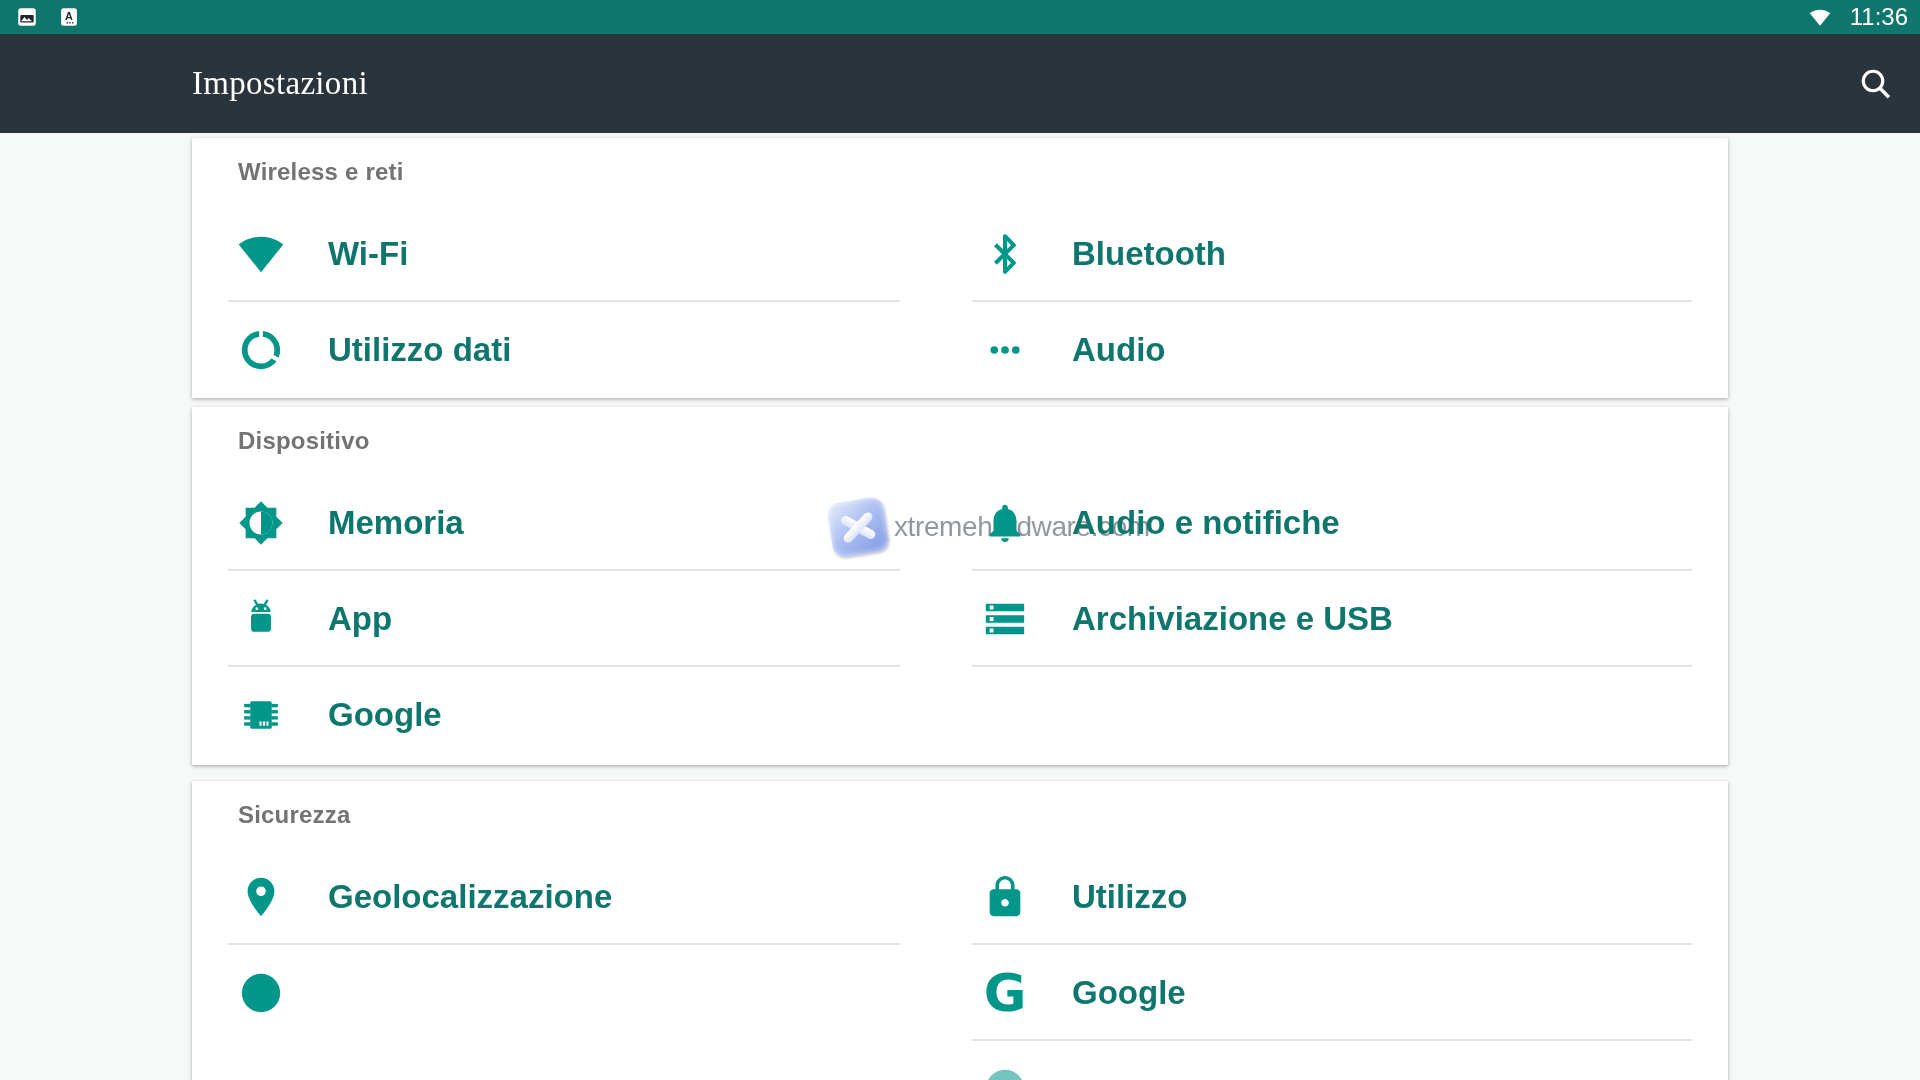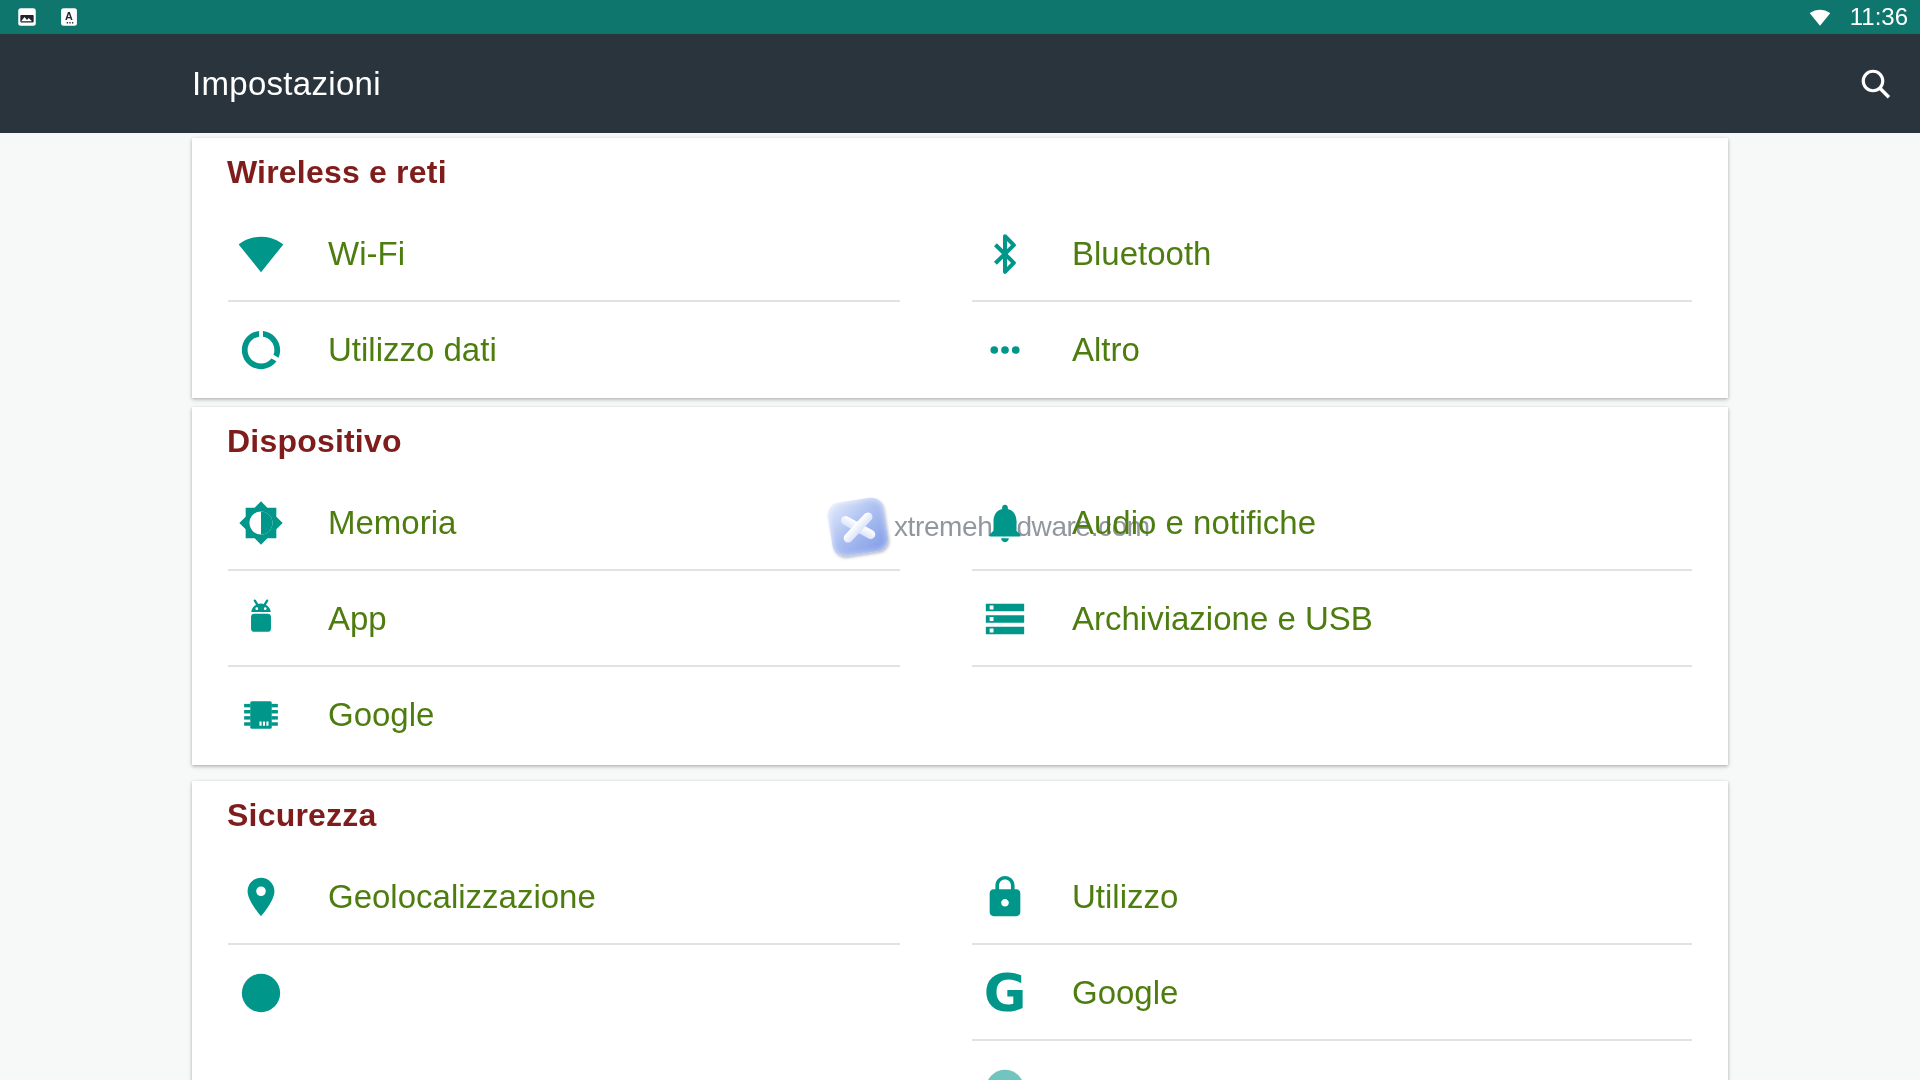--- a/index.html
+++ b/index.html
@@ -10,38 +10,38 @@
   }
   
   .status-bar{position:absolute;top:0;left:0;width:1920px;height:34px;background:#0f766e;z-index:20;}
   .sb-icon{position:absolute;top:7px;width:20px;height:20px;}
   .sb-icon.photo{left:17px;}
   .sb-icon.lettera{left:59px;}
   .sb-wifi{position:absolute;top:7px;right:88px;width:24px;height:21px;}
   .sb-time{position:absolute;top:0;right:12px;height:34px;line-height:34px;color:#fff;font-size:24px;font-weight:400;}
   
   .app-bar{position:absolute;top:34px;left:0;width:1920px;height:99px;background:#2a343d;z-index:20;}
-  .app-title{position:absolute;left:192px;top:0;height:89px;line-height:99px;color:#ffffff;font-size:33px;letter-spacing:.3px;}
+  .app-title{position:absolute;left:192px;top:0;height:89px;line-height:99px;color:#ffffff;font-size:33px;letter-spacing:.3px;font-family:Liberation Serif, serif;}
   .search-btn{position:absolute;right:26px;top:32px;width:36px;height:36px;cursor:pointer;}
   
   .card{position:absolute;left:192px;width:1536px;background:#ffffff;
         box-shadow:0 1px 3px rgba(0,0,0,.22), 0 2px 5px rgba(0,0,0,.12);}
   .card1{top:138px;height:260px;}
   .card2{top:407px;height:358px;}
   .card3{top:781px;height:358px;}
-  .card-header{height:68px;display:flex;align-items:center;padding-left:35px;box-sizing:border-box;
-               color:#7f1d1d;font-size:32px;font-weight:700;letter-spacing:.2px;}
+  .card-header{height:68px;display:flex;align-items:center;padding-left:46px;box-sizing:border-box;
+               color:#737373;font-size:24px;font-weight:700;letter-spacing:.2px;}
   .cols{display:grid;grid-template-columns:744px 792px;}
   .col{min-width:0;}
   .item{height:96px;display:flex;align-items:center;padding-left:46px;box-sizing:border-box;
         position:relative;z-index:6;cursor:pointer;}
   .item.div::after{content:"";position:absolute;left:36px;right:36px;bottom:0;height:2px;background:#e1e2e2;}
   .icon{width:46px;height:46px;flex:0 0 46px;display:flex;align-items:center;justify-content:center;}
   .icon svg{width:46px;height:46px;fill:#00968a;}
-  .label{margin-left:44px;font-size:33px;color:#4d7c0f;white-space:nowrap;}
+  .label{margin-left:44px;font-size:33px;color:#0f766e;white-space:nowrap;font-weight:bold;}
   .g-glyph{font-size:52px;font-weight:700;color:#00968a;line-height:46px;font-family:"DejaVu Sans", sans-serif;}
   
   .watermark{position:absolute;left:830px;top:500px;z-index:5;display:flex;align-items:center;pointer-events:none;}
   .wm-logo{width:56px;height:54px;border-radius:12px;transform:rotate(-9deg);position:relative;
            background:linear-gradient(145deg,#e6edfc 0%,#aec1f1 45%,#7d99e6 100%);
            box-shadow:1px 2px 3px rgba(60,70,110,.35), inset 0 0 6px rgba(255,255,255,.7);}
   .wm-logo::before,.wm-logo::after{content:"";position:absolute;left:9px;top:23px;width:38px;height:9px;border-radius:5px;
            background:linear-gradient(180deg,#ffffff,#dbe4f8);}
   .wm-logo::before{transform:rotate(38deg);}
   .wm-logo::after{transform:rotate(-38deg);}
@@ -180,21 +180,21 @@
             </svg>
           </span>
         <span class="label">Bluetooth</span>
       </div>
       <div class="item">
         <span class="icon">
             <svg>
               <use href="#sym-morehoriz"></use>
             </svg>
           </span>
-        <span class="label">Altro</span>
+        <span class="label">Audio</span>
       </div>
     </div>
   </div>
 </div>
 
 <div class="card card2">
   <div class="card-header">Dispositivo</div>
   <div class="cols">
     <div class="col">
       <div class="item div">

